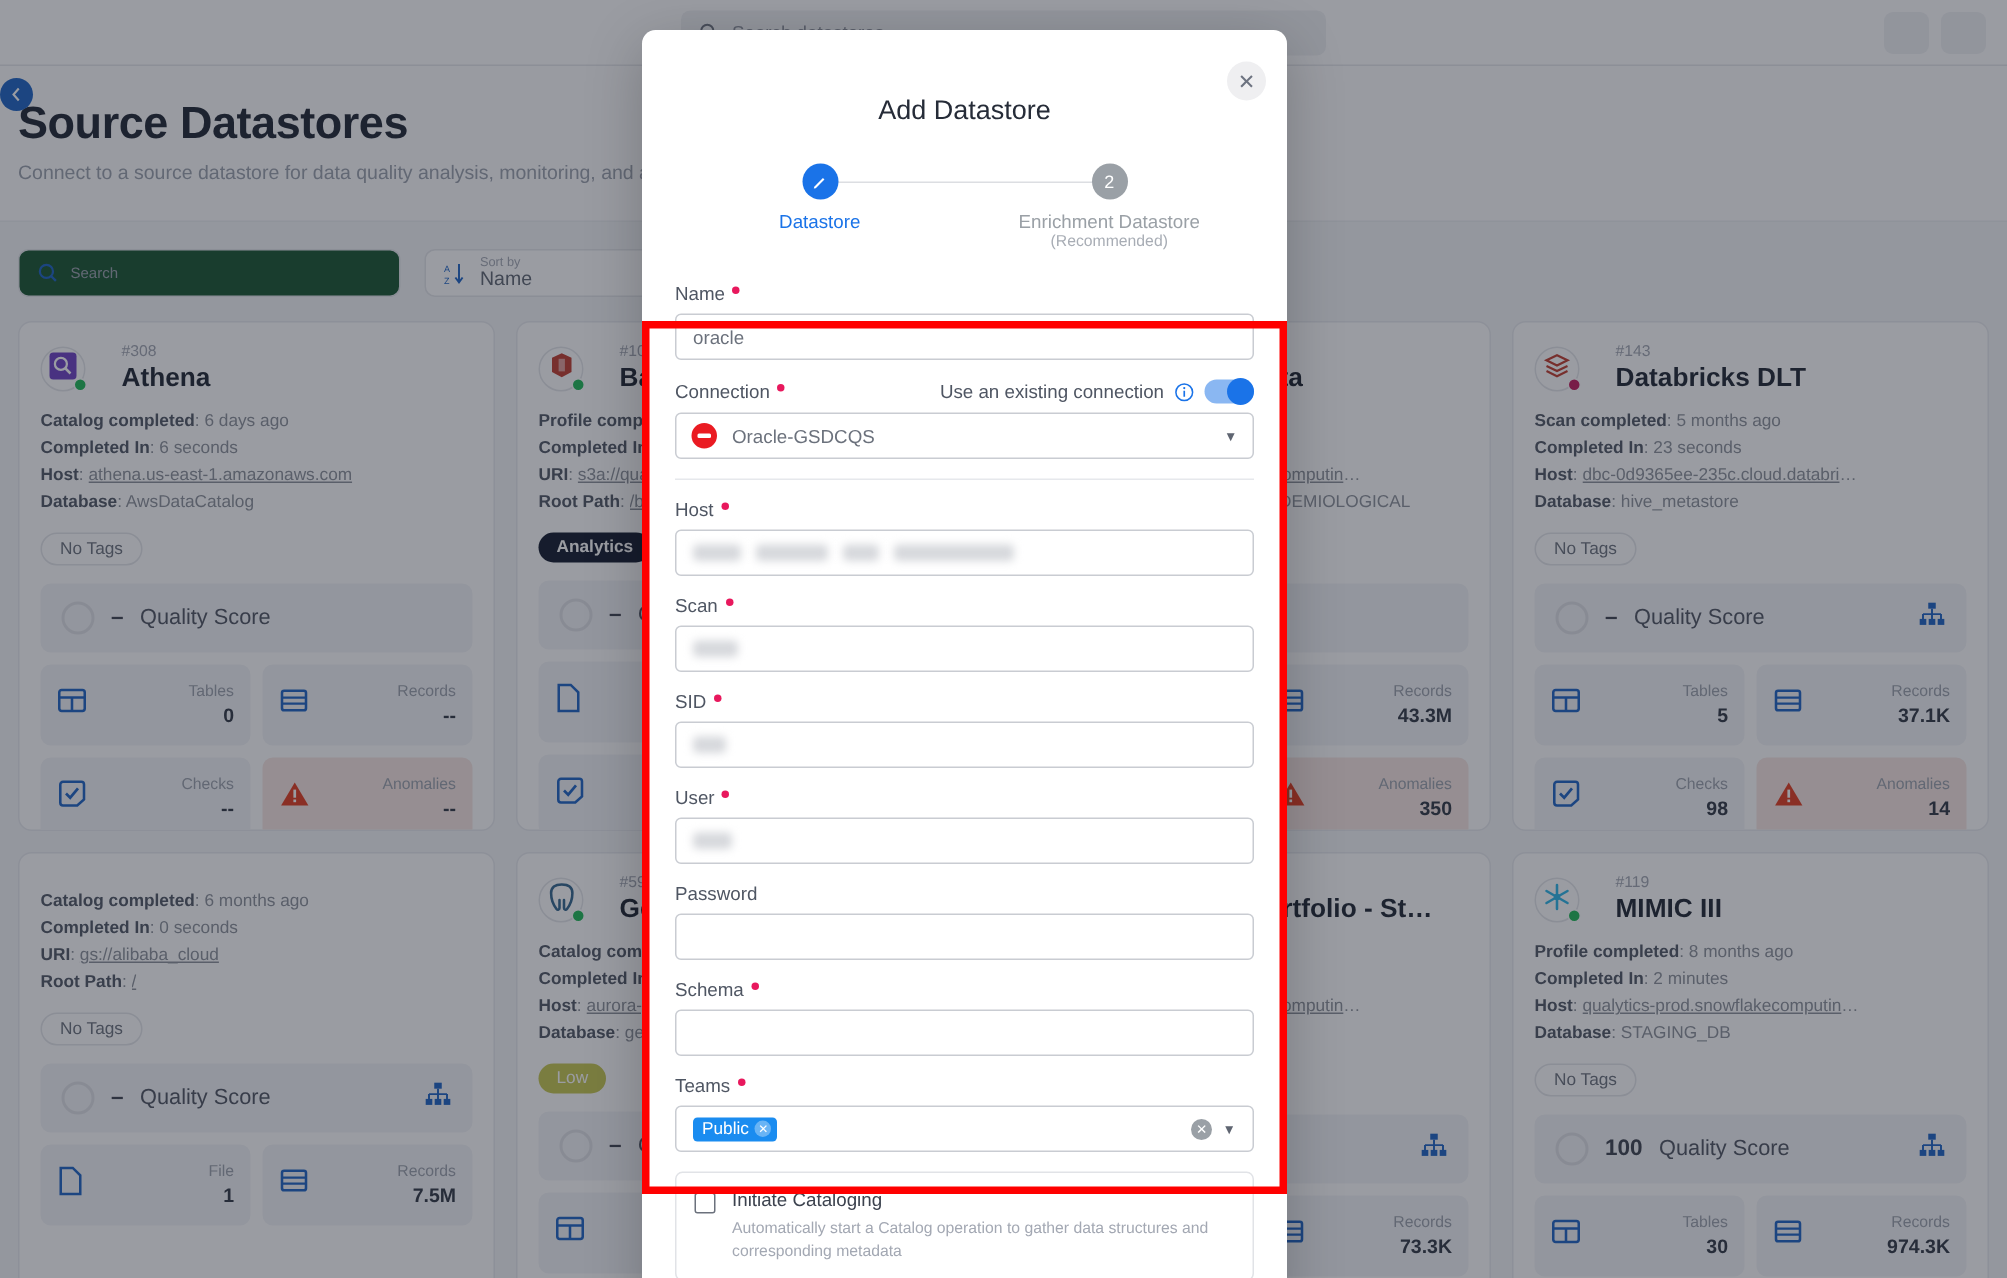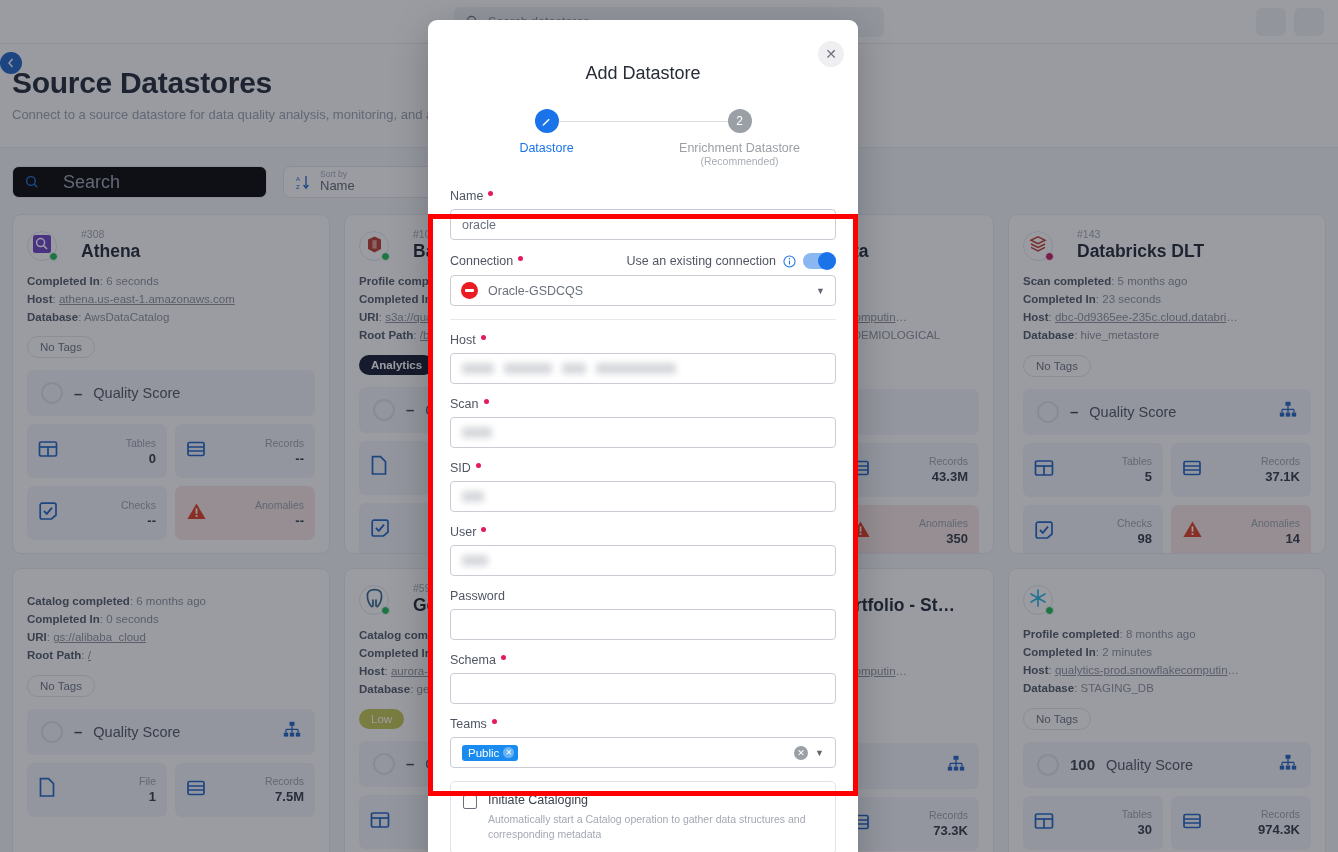--- a/index.html
+++ b/index.html
@@ -53,22 +53,22 @@
   .page-title { font-size: 30px; font-weight: 700; color: #1d2430; letter-spacing: -0.3px; }
   .page-sub { margin-top: 7px; font-size: 13px; color: #9aa0ab; }
 
   
   .toolbar {
     position: absolute; top: 166px; left: 12px; right: 12px; height: 32px;
     display: flex; gap: 16px;
   }
   .search-box {
     width: 255px; height: 32px; border: 1px solid #e3e5e9; border-radius: 7px;
-    background: #000000; display: flex; align-items: center; gap: 24px; padding: 0 12px;
-    font-size: 18px; color: #9aa0ab;
+    background: #14532d; display: flex; align-items: center; gap: 8px; padding: 0 12px;
+    font-size: 10px; color: #9aa0ab;
   }
   .sortby {
     width: 262px; height: 32px; border: 1px solid #e3e5e9; border-radius: 7px;
     background: #fff; display: flex; align-items: center; gap: 10px; padding: 0 12px;
     position: relative;
   }
   .sortby .sb-label { font-size: 8.5px; color: #a3a8b3; line-height: 1.15; }
   .sortby .sb-val { font-size: 13px; color: #5d6470; line-height: 1.15; }
 
   
@@ -275,20 +275,21 @@
                   <line x1="11.5" y1="11.5" x2="15" y2="15" stroke="#fff" stroke-width="1.7"></line>
                 </svg></span>
         <span class="ds-dot" style="background:#1db954"></span>
       </div>
       <div style="min-width:0;flex:1;">
         <div class="ds-id">#308</div>
         <div class="ds-name">Athena</div>
       </div>
     </div>
     <div class="ds-meta">
+            <div><b>Catalog completed</b>: <span>6 days ago</span></div>
             <div><b>Completed In</b>: <span>6 seconds</span></div>
             <div><b>Host</b>: <a class="lnk">athena.us-east-1.amazonaws.com</a></div>
             <div><b>Database</b>: <span>AwsDataCatalog</span></div>
           </div>
     <span class="ds-tag" style="border:1px solid #e3e5e9;color:#6b717c;background:#fff;">No Tags</span>
     <div class="qs-bar">
       <span class="qs-ring"></span>
       <span class="qs-num">–</span>
       <span class="qs-txt">Quality Score</span>
 
@@ -743,20 +744,24 @@
         <span><svg width="20" height="20" viewBox="0 0 20 20">
                   <g stroke="#29b5e8" stroke-width="1.7" stroke-linecap="round">
                     <line x1="10" y1="2" x2="10" y2="18"></line>
                     <line x1="3" y1="6" x2="17" y2="14"></line>
                     <line x1="3" y1="14" x2="17" y2="6"></line>
                   </g>
                   <circle cx="10" cy="10" r="2.2" fill="#29b5e8"></circle>
                 </svg></span>
         <span class="ds-dot" style="background:#1db954"></span>
       </div>
+      <div style="min-width:0;flex:1;">
+        <div class="ds-id">#119</div>
+        <div class="ds-name">MIMIC III</div>
+      </div>
     </div>
     <div class="ds-meta">
             <div><b>Profile completed</b>: <span>8 months ago</span></div>
             <div><b>Completed In</b>: <span>2 minutes</span></div>
             <div><b>Host</b>: <a class="lnk">qualytics-prod.snowflakecomputing.com</a></div>
             <div><b>Database</b>: <span>STAGING_DB</span></div>
           </div>
     <span class="ds-tag" style="border:1px solid #e3e5e9;color:#6b717c;background:#fff;">No Tags</span>
     <div class="qs-bar">
       <span class="qs-ring"></span>

